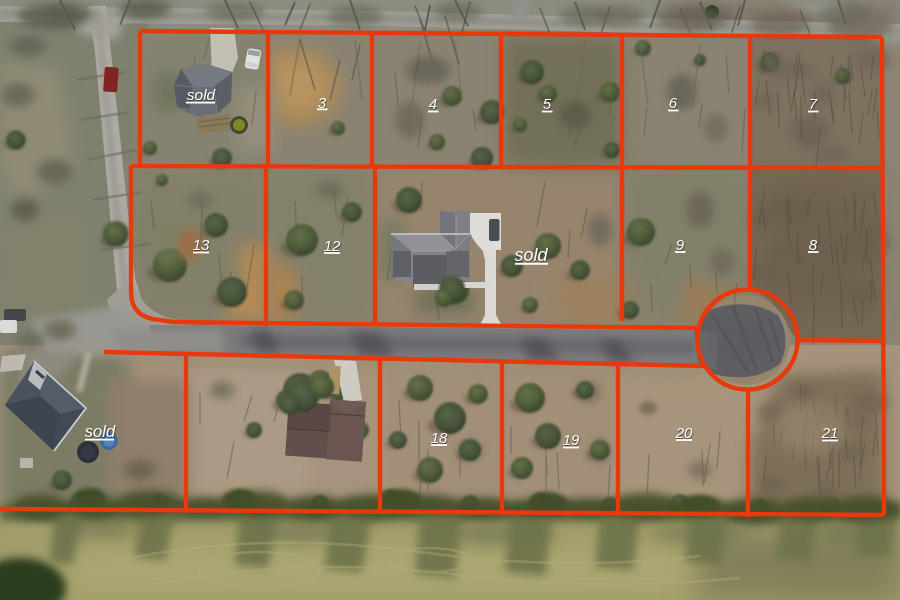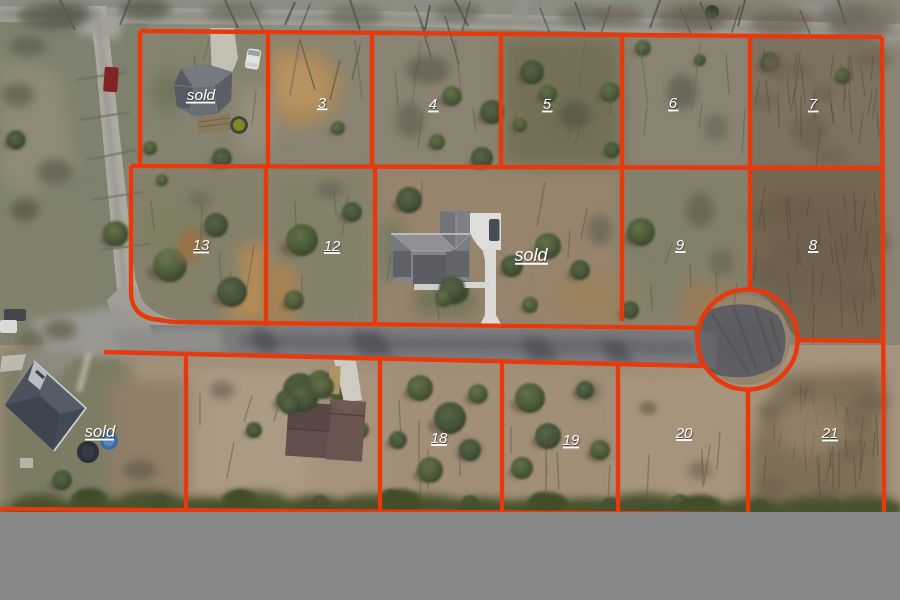--- a/index.html
+++ b/index.html
@@ -1,16 +1,16 @@
 <!DOCTYPE html>
 <html><head>
 <meta charset="utf-8">
 <style>
   html,body{margin:0;padding:0;background:#888;}
-  #scene{width:900px;height:512px;position:relative;overflow:hidden;font-family:"Liberation Sans", sans-serif;}
+  #scene{width:900px;height:600px;position:relative;overflow:hidden;font-family:"Liberation Sans", sans-serif;}
 </style>
 </head>
 <body>
 <div id="scene">
 <svg width="900" height="600" viewBox="0 0 900 600" xmlns="http://www.w3.org/2000/svg">
 <defs>
   <filter id="b2" x="-50%" y="-50%" width="200%" height="200%">
           <feGaussianBlur stdDeviation="2"></feGaussianBlur>
         </filter>
   <filter id="b4" x="-50%" y="-50%" width="200%" height="200%">

